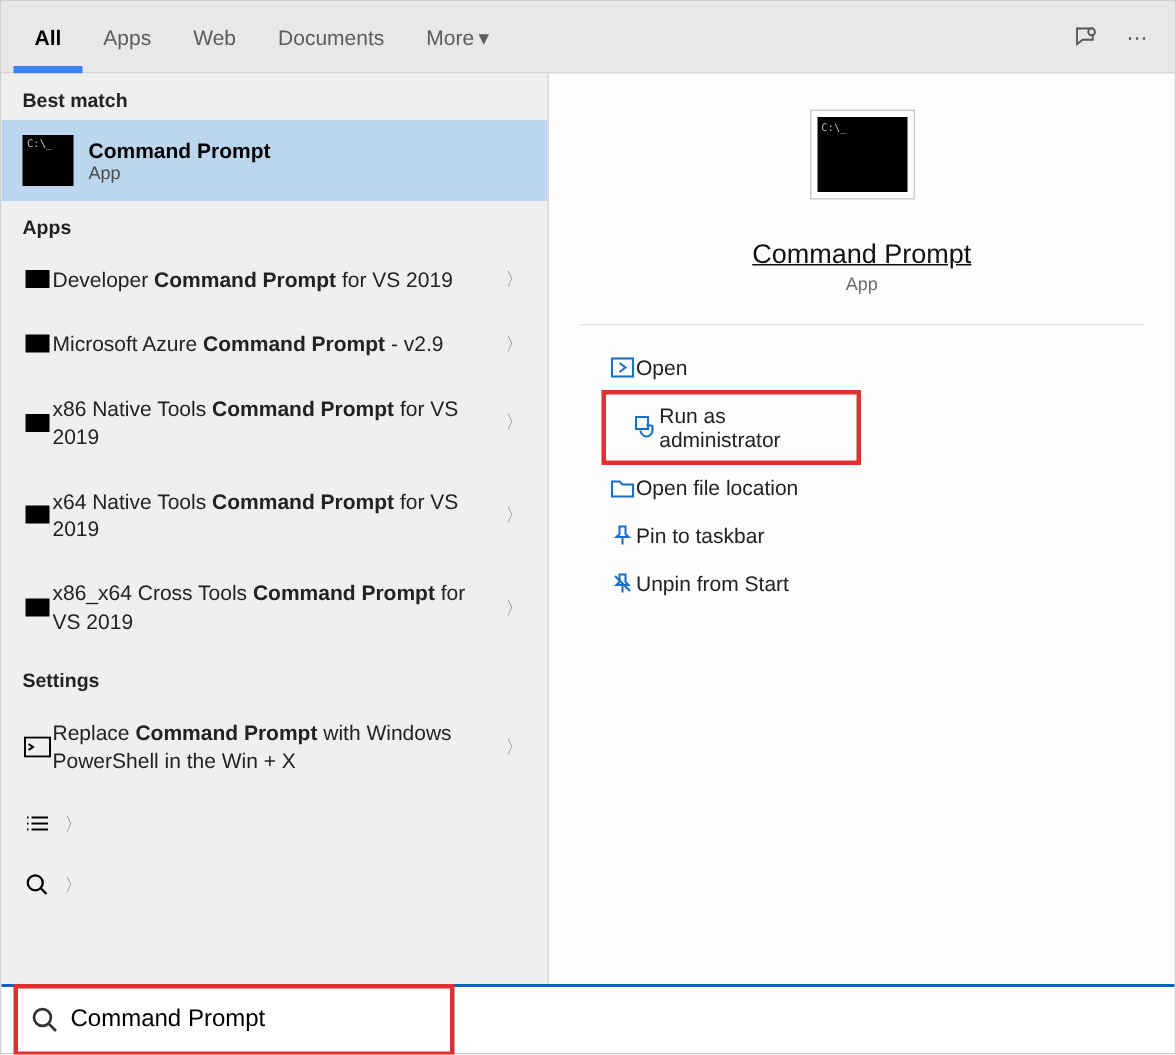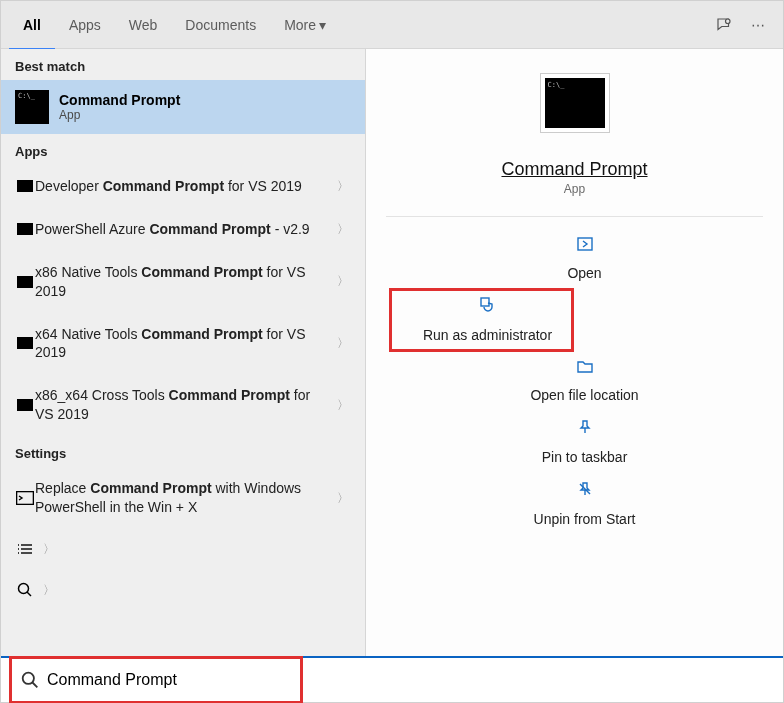--- a/index.html
+++ b/index.html
@@ -1,21 +1,21 @@
 <!DOCTYPE html>
 <html><head>
 <meta charset="utf-8">
 <style>
   * { box-sizing: border-box; margin: 0; padding: 0; }
   body { font-family: "Segoe UI", Arial, sans-serif; font-size: 14px; color: #000; background: #fff; width: 784px; height: 703px; overflow: hidden; }
   .root { display: flex; flex-direction: column; width: 784px; height: 703px; border: 1px solid #d0d0d0; }
   
   .tabbar { display: flex; align-items: center; height: 48px; background: #e8e8e8; border-bottom: 1px solid #d6d6d6; padding: 0 8px; gap: 0; }
   .tab { padding: 0 14px; height: 48px; line-height: 48px; color: #5c5c5c; cursor: pointer; }
-  .tab.active { color: #000; font-weight: 600; border-bottom: 1px solid #3b82f6; }
+  .tab.active { color: #000; font-weight: 600; border-bottom: 5px solid #3b82f6; }
   .tab.more .chev { margin-left: 3px; }
   .tabbar-spacer { flex: 1; }
   .feedback-icon, .more-dots { width: 34px; height: 48px; display: flex; align-items: center; justify-content: center; color: #555; cursor: pointer; }
   
   .panes { flex: 1; display: flex; min-height: 0; }
   .left { width: 365px; background: #efefef; border-right: 1px solid #d6d6d6; display: flex; flex-direction: column; overflow: hidden; }
   .right { flex: 1; background: #fdfdfd; display: flex; flex-direction: column; padding: 18px 0 0 0; }
   .section-label { font-size: 13px; font-weight: 600; padding: 10px 14px 6px; color: #222; }
   
   .bestmatch-item { display: flex; align-items: center; gap: 10px; padding: 10px 14px; background: #bcd6ef; }
@@ -33,23 +33,23 @@
   .sub-hint { color: #6b6b6b; font-size: 13px; }
   
   .settings-icon svg, .search-icon svg { display:block; }
   
   .r-icon-wrap { width: 70px; height: 60px; border: 1px solid #ccc; padding: 4px; margin: 6px auto 6px; background: #fff; }
   .r-icon { width: 100%; height: 100%; background: #000; display: flex; align-items: flex-start; padding: 3px; }
   .r-icon-inner { color: #bcbcbc; font-size: 7px; font-family: monospace; }
   .r-title { text-align: center; font-size: 18px; font-weight: 400; text-decoration: underline; margin: 20px 0 2px; color: #111; }
   .r-sub { text-align: center; font-size: 12px; color: #6b6b6b; margin-bottom: 20px; }
   .r-divider { border-top: 1px solid #e3e3e3; margin: 0 20px 12px; }
-  .action { display: flex; align-items: center; gap: 14px; padding: 8px 0 8px 20px; margin: 0 20px 0 20px; font-size: 14px; color: #222; cursor: pointer; flex-direction: column; }
+  .action { display: flex; align-items: center; padding: 8px 0 8px 20px; margin: 0 20px 0 20px; font-size: 14px; color: #222; cursor: pointer; }
   .action .aicon { width: 18px; color: #1a6fc4; display: flex; align-items:center; justify-content:center; }
-  .action.highlighted { outline: 3px solid #e03030; outline-offset: -2px; padding-right: 8px; margin-right: 210px; margin-left: 24px; }
+  .action.highlighted { outline: 3px solid #e03030; outline-offset: -2px; padding-right: 8px; margin-right: 210px; margin-left: 36px; }
   
   .searchbar { height: 46px; border-top: 2px solid #0a63c2; background: #fff; display: flex; align-items: center; padding: 0 10px; }
   .searchbar .sicon { width: 22px; color: #444; display:flex; align-items:center; justify-content:center; }
   .searchbar input { flex: 1; border: none; outline: none; font-size: 16px; font-family: inherit; padding: 0 6px; }
   .searchbar-box { outline: 3px solid #e03030; outline-offset: -1px; display:flex; align-items:center; height: 100%; width: 290px; padding: 0 4px 0 8px; }
   @keyframes blink { 50% { opacity:0; } }
   .clip { overflow:hidden; }
 </style>
 </head>
 <body>
@@ -92,21 +92,21 @@
         <div class="ric">
             <div class="square-icon"></div>
           </div>
         <div class="rtext"><span>Developer </span><span class="bold">Command Prompt</span><span> for VS 2019</span></div>
         <div class="chev">〉</div>
       </div>
       <div class="row">
         <div class="ric">
             <div class="square-icon"></div>
           </div>
-        <div class="rtext"><span>PowerShell Azure </span><span class="bold">Command Prompt</span><span> - v2.9</span></div>
+        <div class="rtext"><span>Microsoft Azure </span><span class="bold">Command Prompt</span><span> - v2.9</span></div>
         <div class="chev">〉</div>
       </div>
       <div class="row">
         <div class="ric">
             <div class="square-icon"></div>
           </div>
         <div class="rtext"><span>x86 Native Tools </span><span class="bold">Command Prompt</span><span> for VS 2019</span></div>
         <div class="chev">〉</div>
       </div>
       <div class="row">

